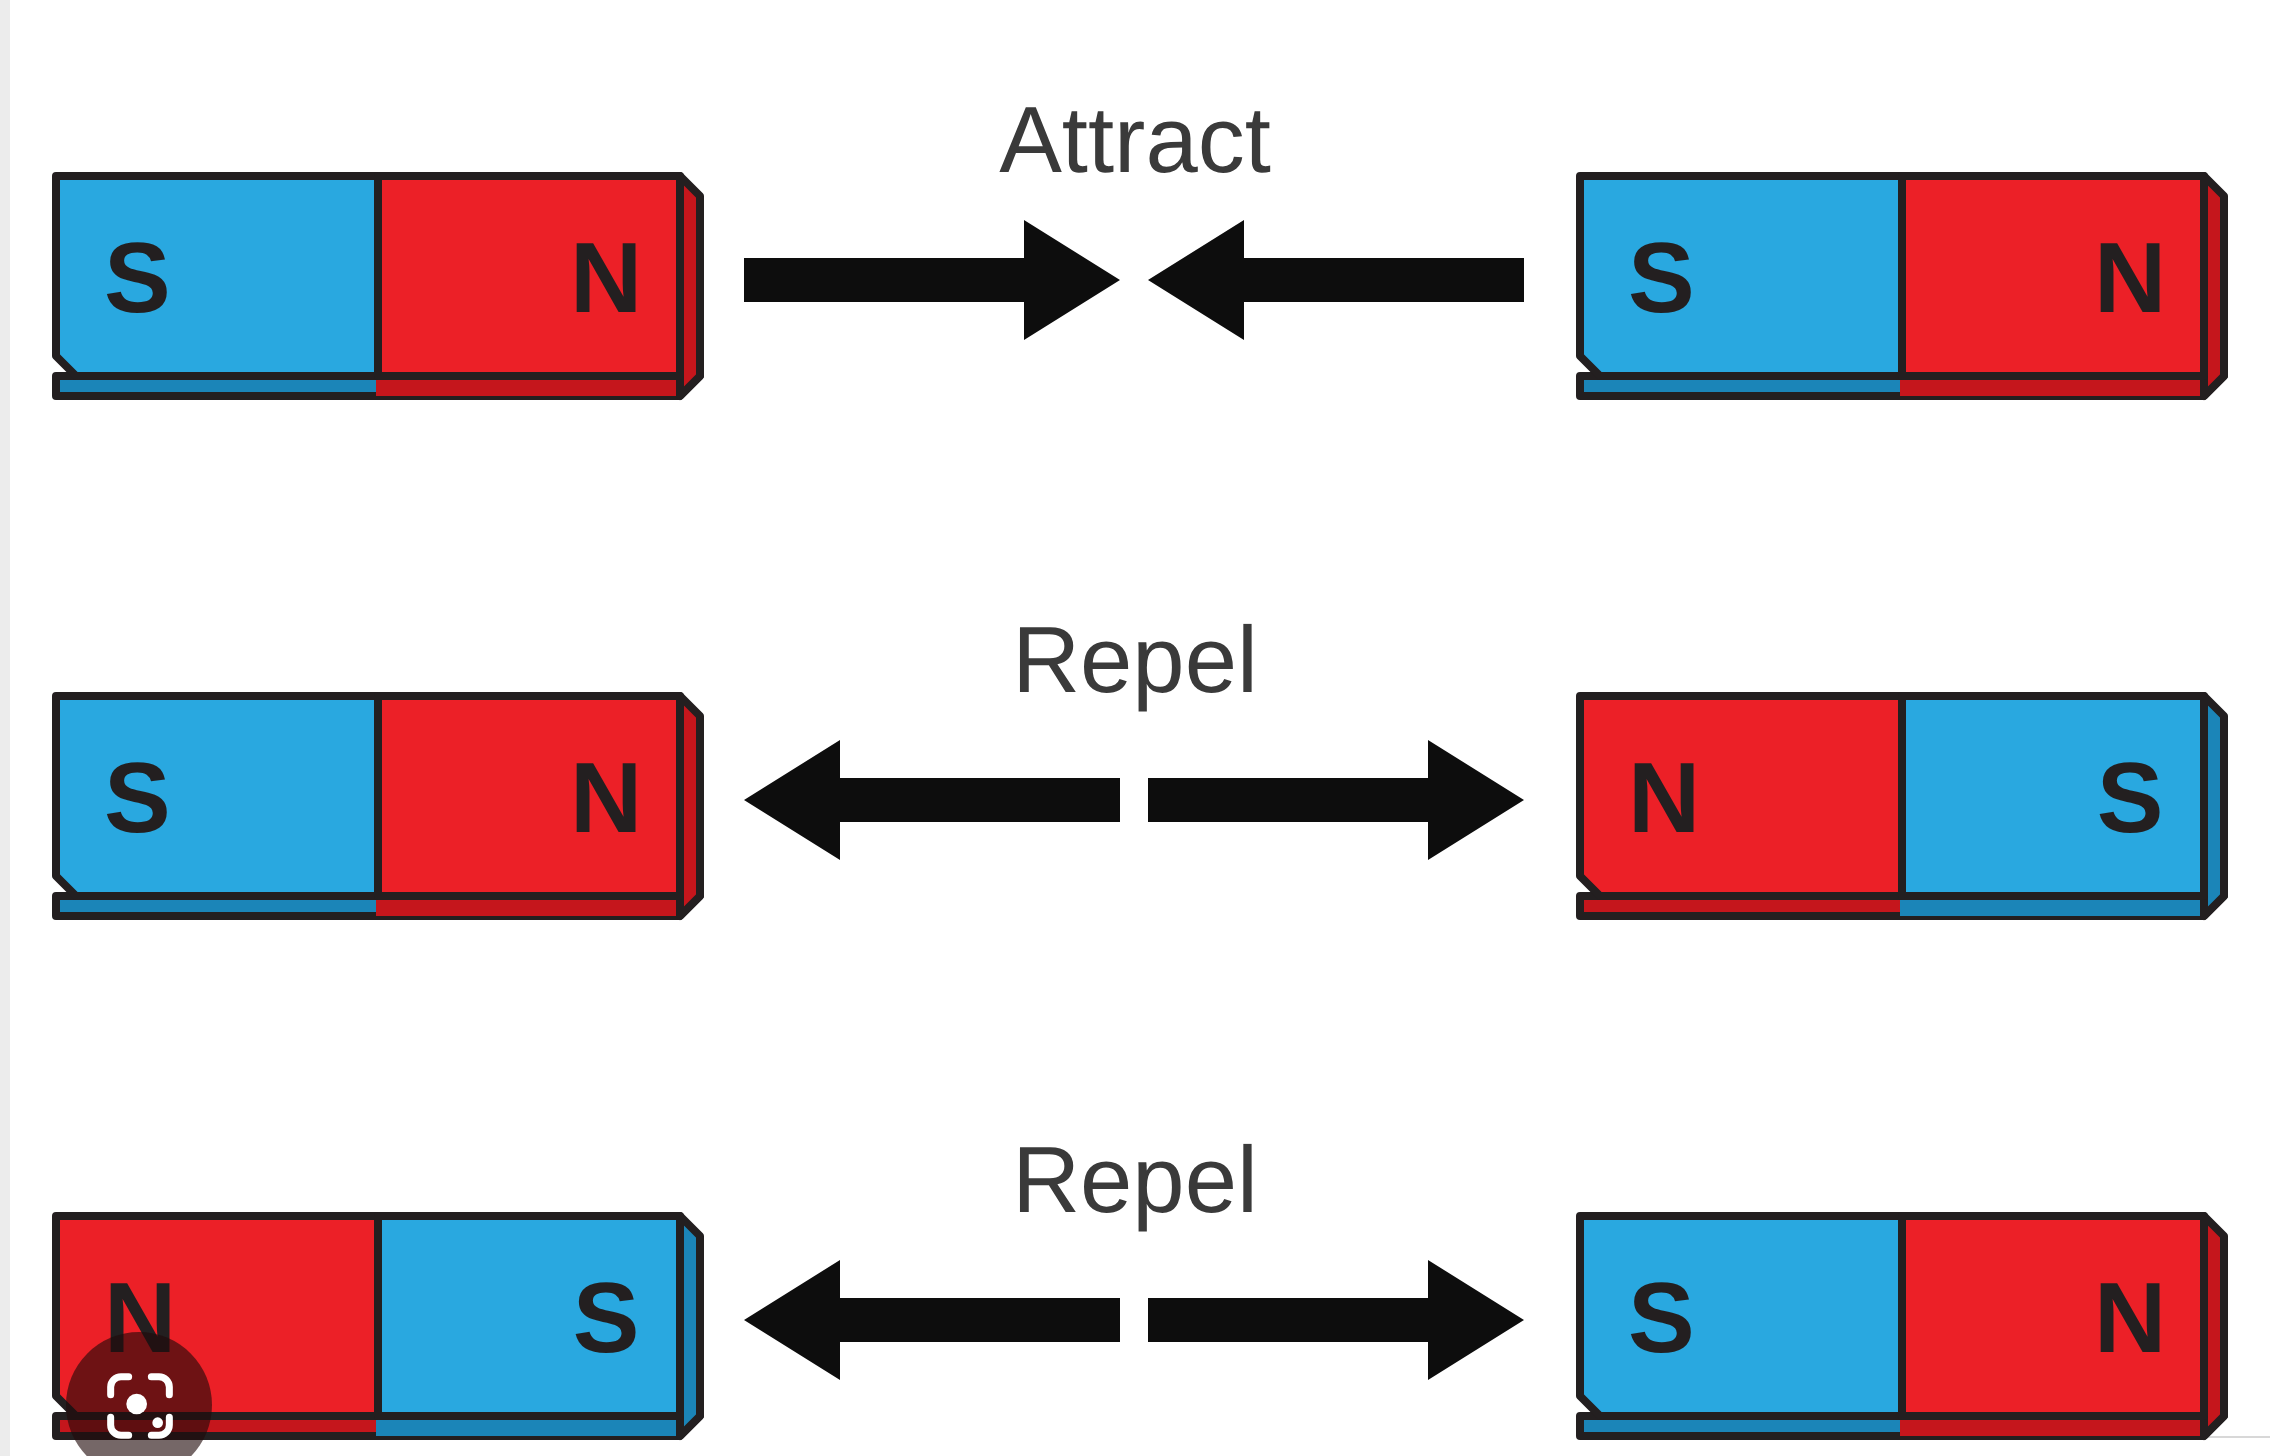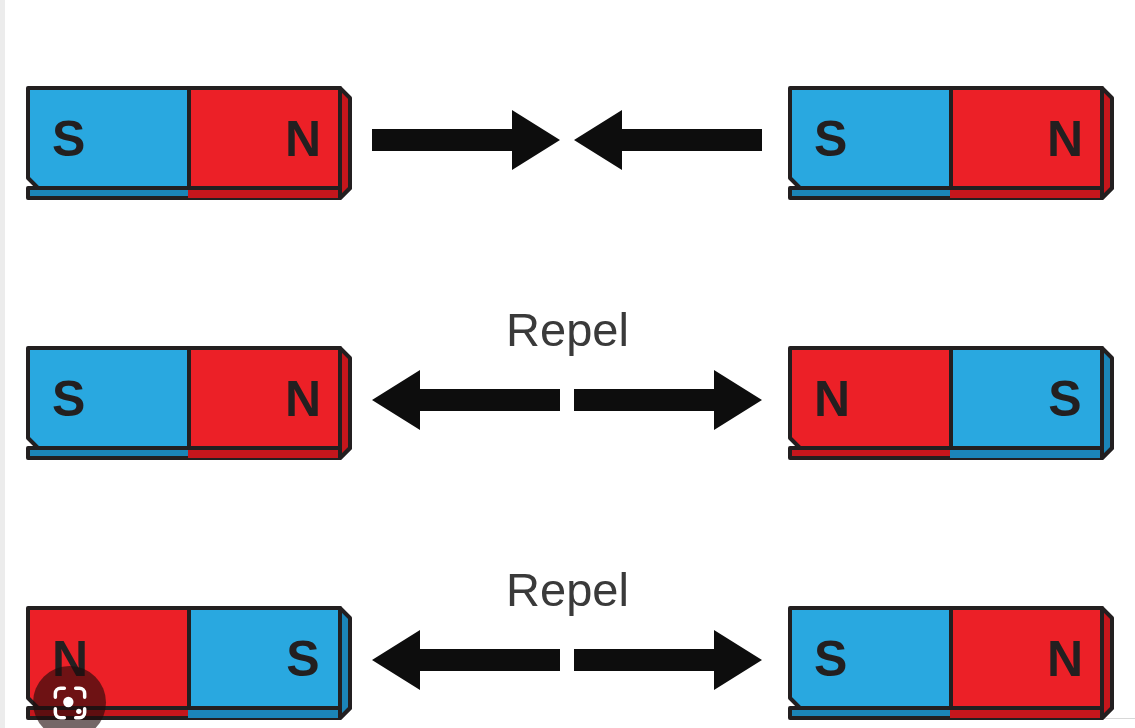--- a/index.html
+++ b/index.html
@@ -117,20 +117,21 @@
 <body>
 
 <div id="page">
 
   <div class="edge-strip"></div>
   <div class="edge-strip-right"></div>
   <div class="bottom-rule"></div>
 
   <div class="row row-1">
 
+    <div class="row-label">Attract</div>
 
     <div class="magnet left">
       <svg viewBox="0 0 322 112" xmlns="http://www.w3.org/2000/svg">
 
         <polygon points="10,100 312,100 322,90 322,100 312,110 0,110 0,100" fill="#1b85b8" stroke="#231f20" stroke-width="4" stroke-linejoin="round"></polygon>
         <polygon points="160,100 312,100 322,90 322,100 312,110 160,110" fill="#c5161c" stroke="none"></polygon>
 
         <polygon points="312,0 322,10 322,100 312,110" fill="#c5161c" stroke="#231f20" stroke-width="4" stroke-linejoin="round"></polygon>
 
         <polygon points="0,0 161,0 161,100 10,100 0,90" fill="#29a8e0" stroke="#231f20" stroke-width="4" stroke-linejoin="round"></polygon>

